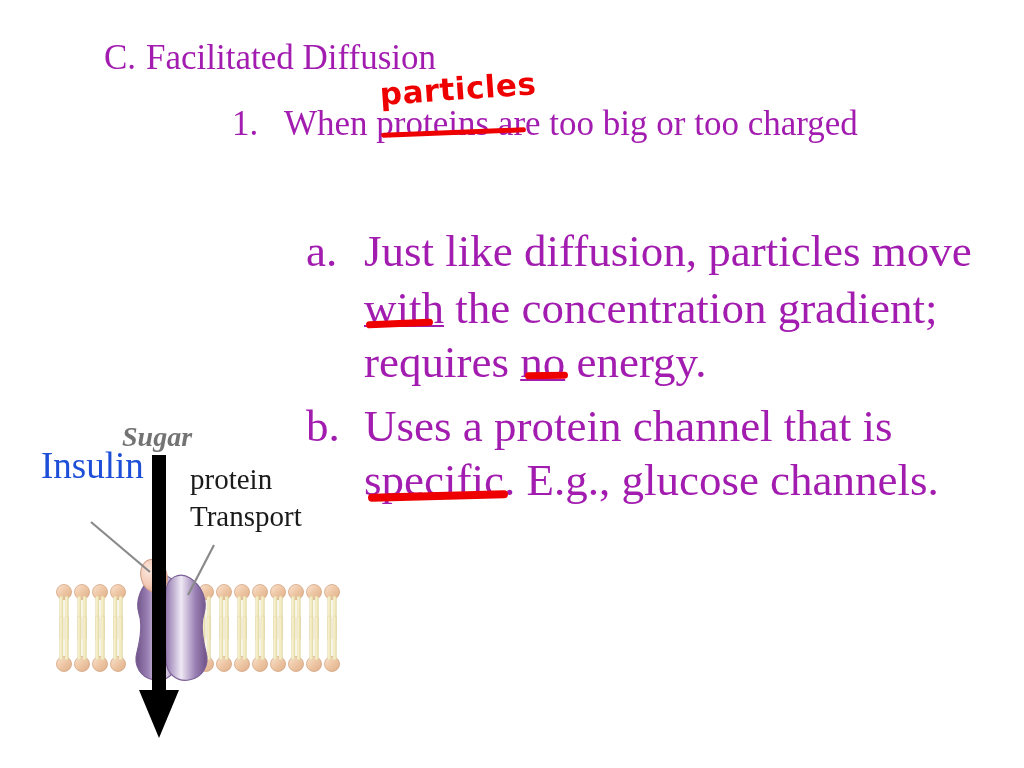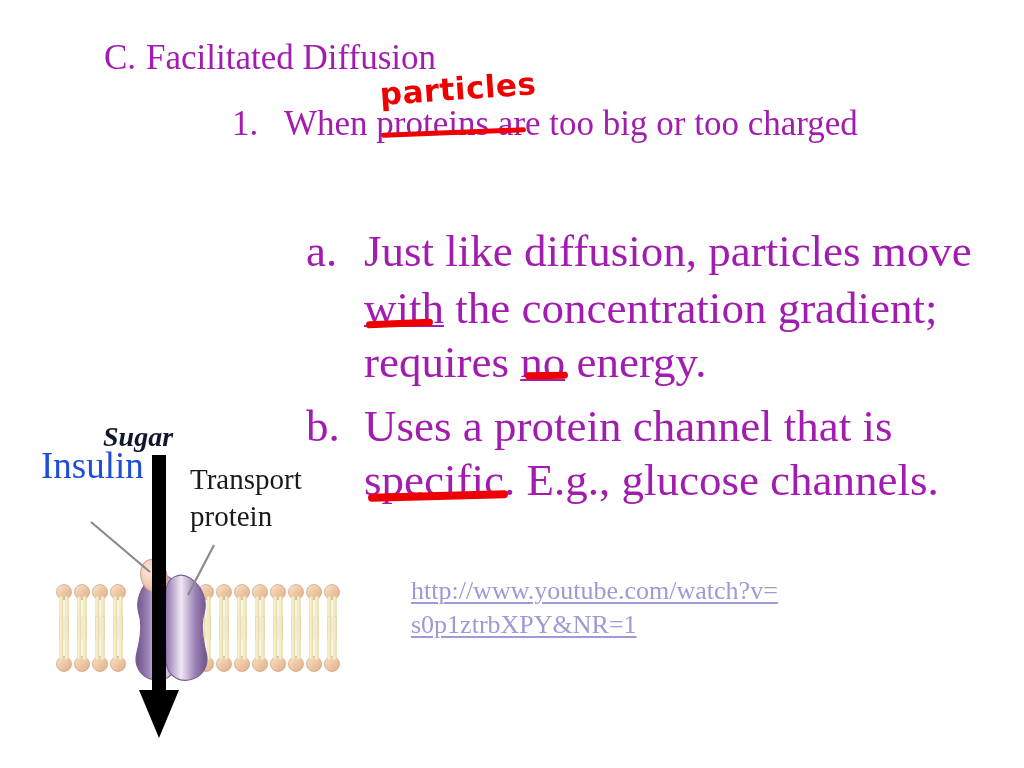--- a/index.html
+++ b/index.html
@@ -132,26 +132,26 @@
     display: block;
     color: #9b9bd6;
     text-decoration: underline;
     text-decoration-thickness: 2px;
     text-underline-offset: 3px;
     white-space: nowrap;
   }
 
   .label-sugar {
     position: absolute;
-    left: 103px;
+    left: 122px;
     top: 421px;
     font-size: 28px;
     font-style: italic;
     font-weight: 700;
-    color: #0f172a;
+    color: #737373;
     font-family: "Liberation Serif", "DejaVu Serif", serif;
     white-space: nowrap;
   }
   .label-insulin {
     position: absolute;
     left: 41px;
     top: 444px;
     font-size: 37px;
     color: #1d4ed8;
     white-space: nowrap;
@@ -206,30 +206,26 @@
 
   <div class="red-underline ru-with"></div>
   <div class="red-underline ru-no"></div>
 
   <div class="outline-line lvl-ab line-b2">specific. E.g., glucose channels.</div>
   <div class="outline-line lvl-ab line-b1">
     <span class="marker">b.</span><span>Uses a protein channel that is</span>
   </div>
   <div class="red-underline ru-specific"></div>
 
-  <div class="link-block">
-    <span class="urlline">http://www.youtube.com/watch?v=</span>
-    <span class="urlline">s0p1ztrbXPY&amp;NR=1</span>
-  </div>
 
   <div class="label-sugar">Sugar</div>
   <div class="label-insulin">Insulin</div>
   <div class="label-transport">
+    <div>protein</div>
     <div>Transport</div>
-    <div>protein</div>
   </div>
 
   <svg class="membrane-svg" width="400" height="768" viewBox="0 0 400 768">
     <defs>
       <linearGradient id="headGrad" x1="0" y1="0" x2="1" y2="1">
         <stop offset="0%" stop-color="#fae5d4"></stop>
         <stop offset="45%" stop-color="#efc9a8"></stop>
         <stop offset="100%" stop-color="#dfae88"></stop>
       </linearGradient>
       <linearGradient id="tailGrad" x1="0" y1="0" x2="1" y2="0">

